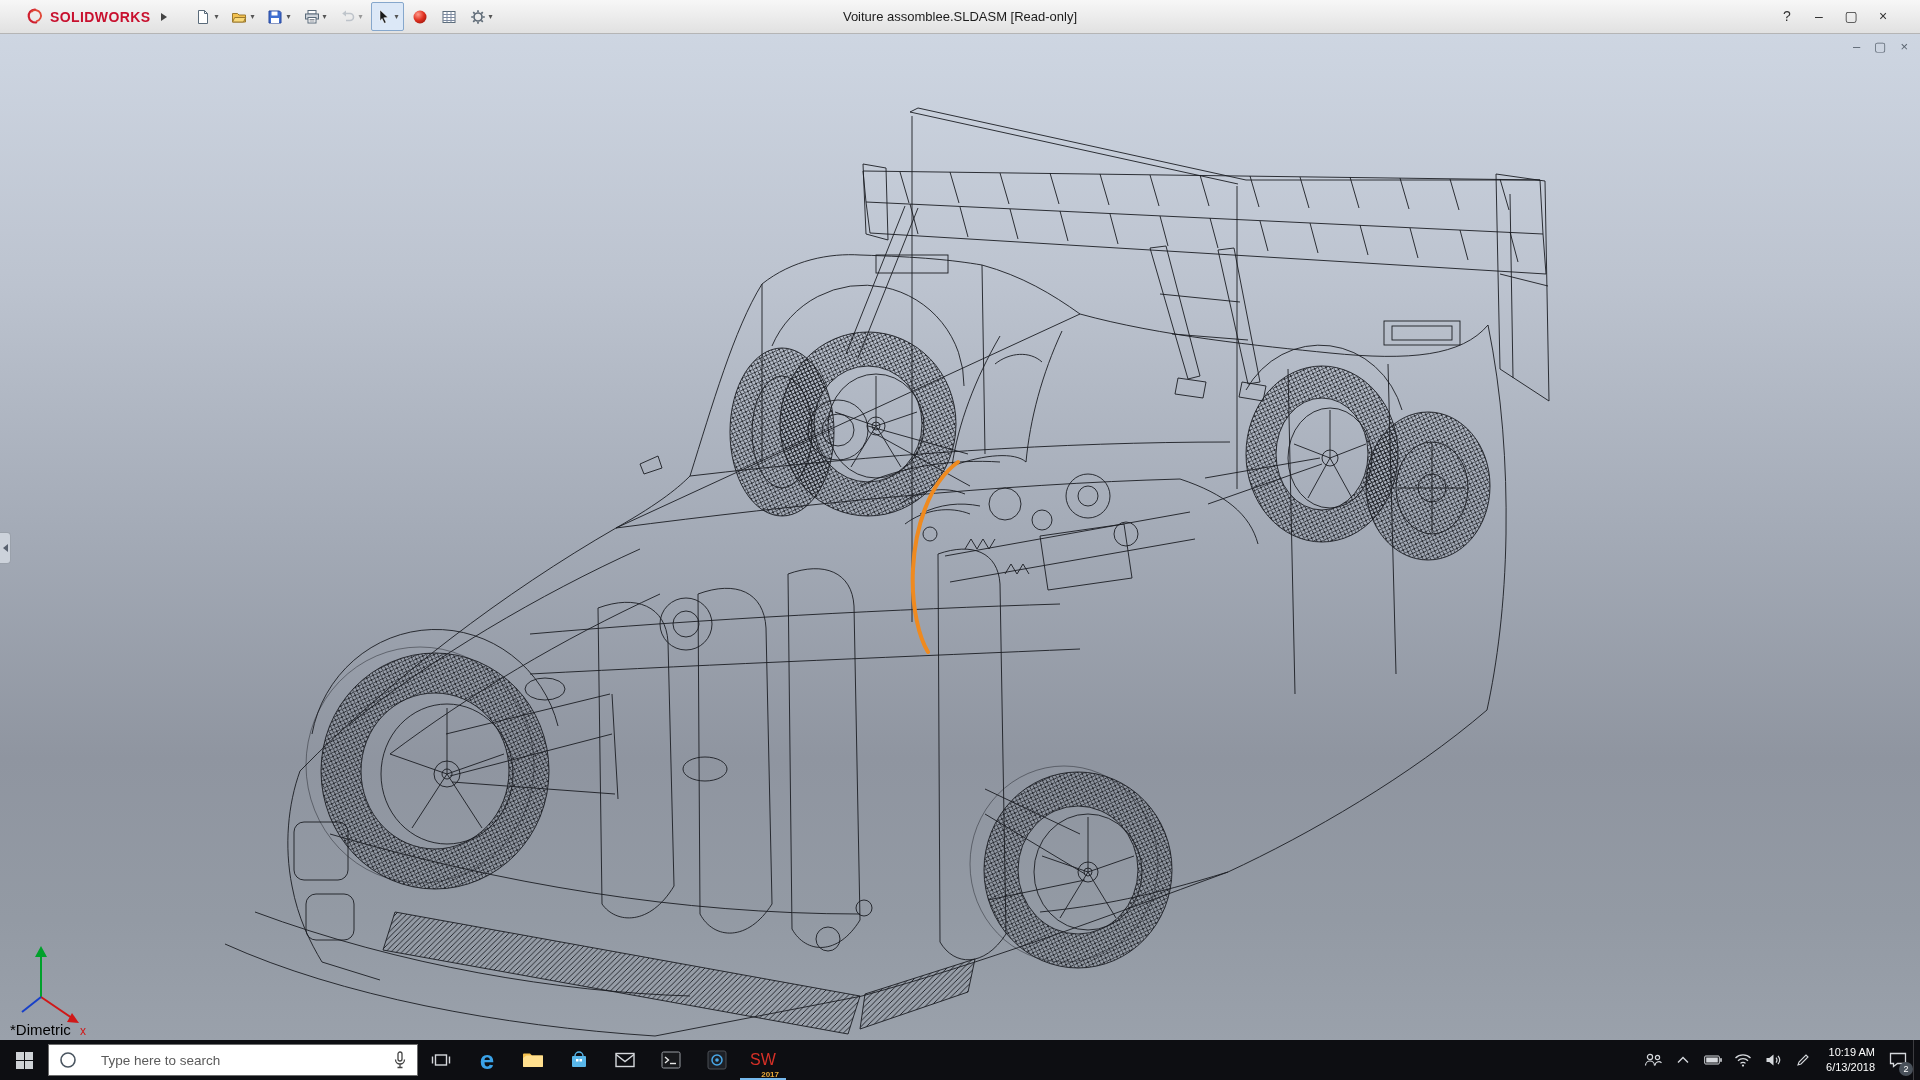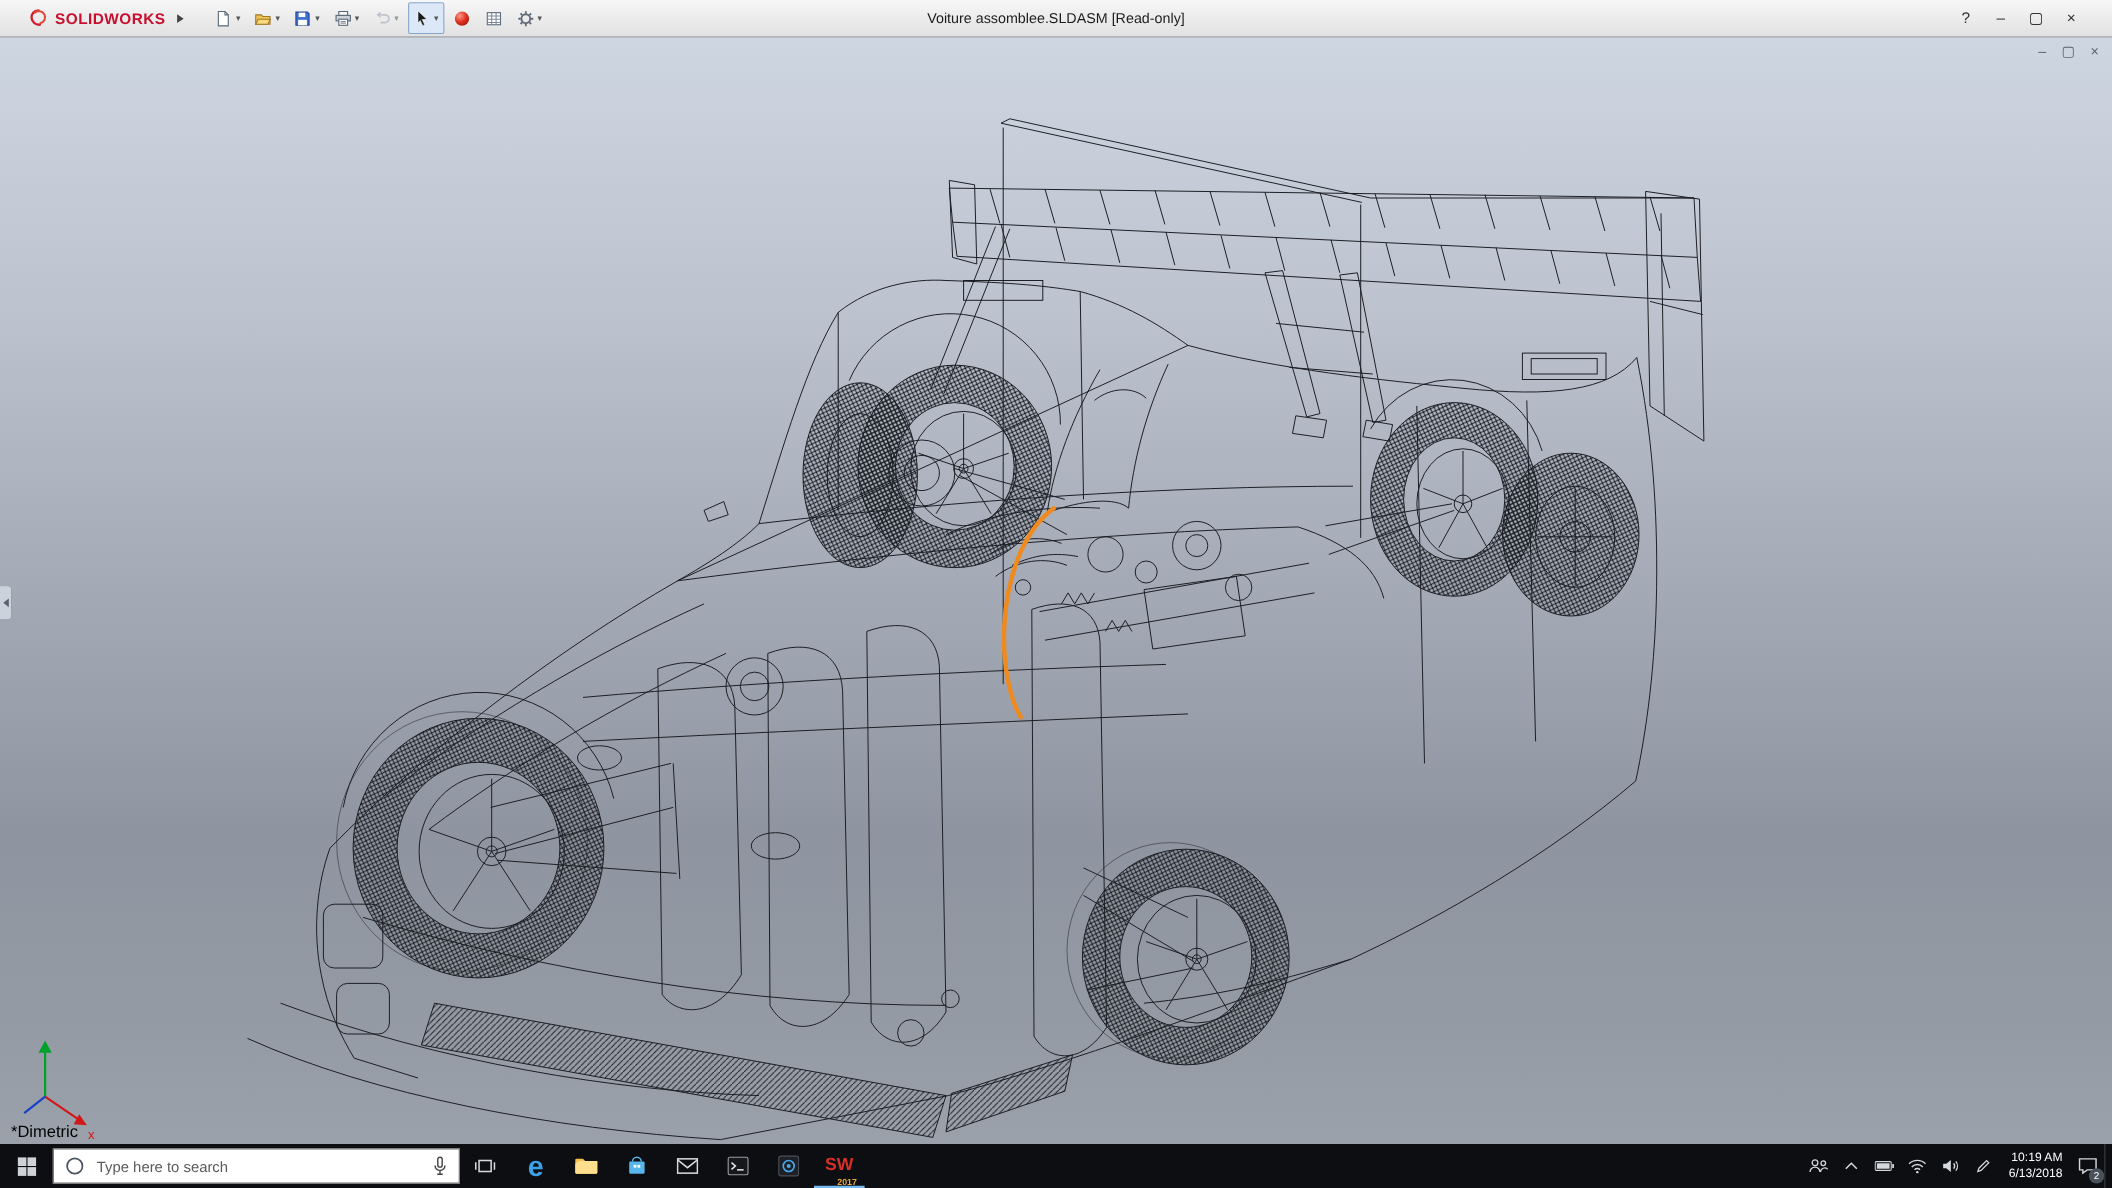--- a/index.html
+++ b/index.html
@@ -33,29 +33,29 @@
   .edge-tab{position:absolute;left:0;top:498px;width:10px;height:30px;background:#ccd2db;
     border:1px solid #9aa1ab;border-left:none;border-radius:0 4px 4px 0;
     display:flex;align-items:center;justify-content:center;z-index:3;}
   .tri{width:0;height:0;border-top:4px solid transparent;border-bottom:4px solid transparent;border-right:5px solid #596270;}
 
   
   .taskbar{position:absolute;bottom:0;left:0;right:0;height:40px;background:#0d0e12;
     display:flex;align-items:center;z-index:6;}
   .taskbar button{background:none;border:none;padding:0;margin:0;cursor:default;}
   .tb-start{width:48px;height:40px;display:flex;align-items:center;justify-content:center;}
-  .search{width:370px;height:32px;background:#fff;display:flex;align-items:center;gap:9px;
+  .search{width:370px;height:32px;background:#fff;display:flex;align-items:center;gap:22px;
     padding:0 10px;border:1px solid #6c6c6c;box-sizing:border-box;}
   .search input{flex:1;border:none;outline:none;font-size:13.5px;color:#333;background:transparent;
     font-family:"Liberation Sans",sans-serif;}
   .search input::placeholder{color:#5a5a5a;}
   .tb-btn{width:46px;height:40px;display:flex;align-items:center;justify-content:center;position:relative;}
   .edge-e{color:#3aa2e8;font-size:26px;font-weight:bold;line-height:1;}
   .active-app{background:rgba(255,255,255,.07);box-shadow:inset 0 -2px 0 #76b9ed;}
-  .sw{color:#d63027;font-weight:bold;font-size:16px;line-height:1;}
+  .sw{color:#d63027;font-weight:normal;font-size:16px;line-height:1;}
   .sw-year{color:#e8a93a;font-size:8px;position:absolute;bottom:1px;right:7px;font-weight:bold;margin-left:12px;}
   .tb-spacer{flex:1;}
   .tray-btn{width:30px;height:40px;display:flex;align-items:center;justify-content:center;position:relative;}
   .clock{color:#fff;font-size:11px;text-align:right;line-height:1.35;padding:0 8px;}
   .badge{position:absolute;right:0;bottom:4px;background:#49515a;color:#fff;font-size:9px;
     width:14px;height:14px;border-radius:50%;line-height:14px;text-align:center;}
   .show-desktop{width:7px;height:40px;border-left:1px solid #3c3c40;box-sizing:border-box;}
 </style>
 </head>
 <body>

